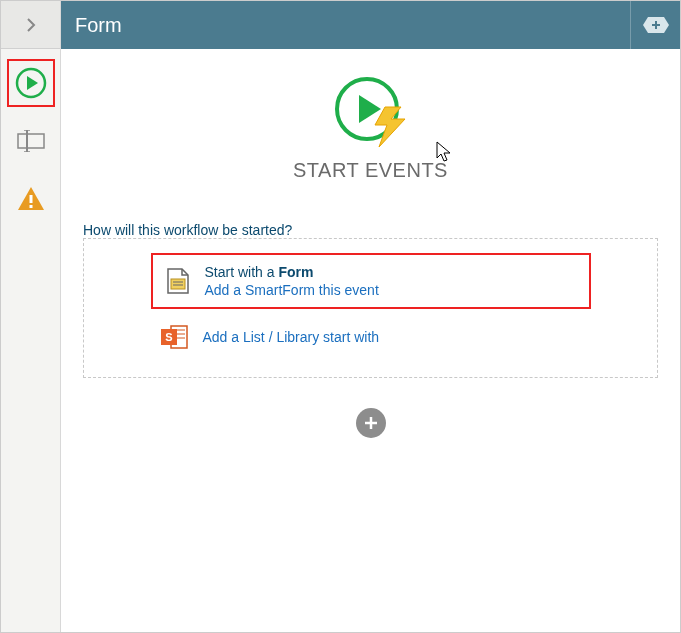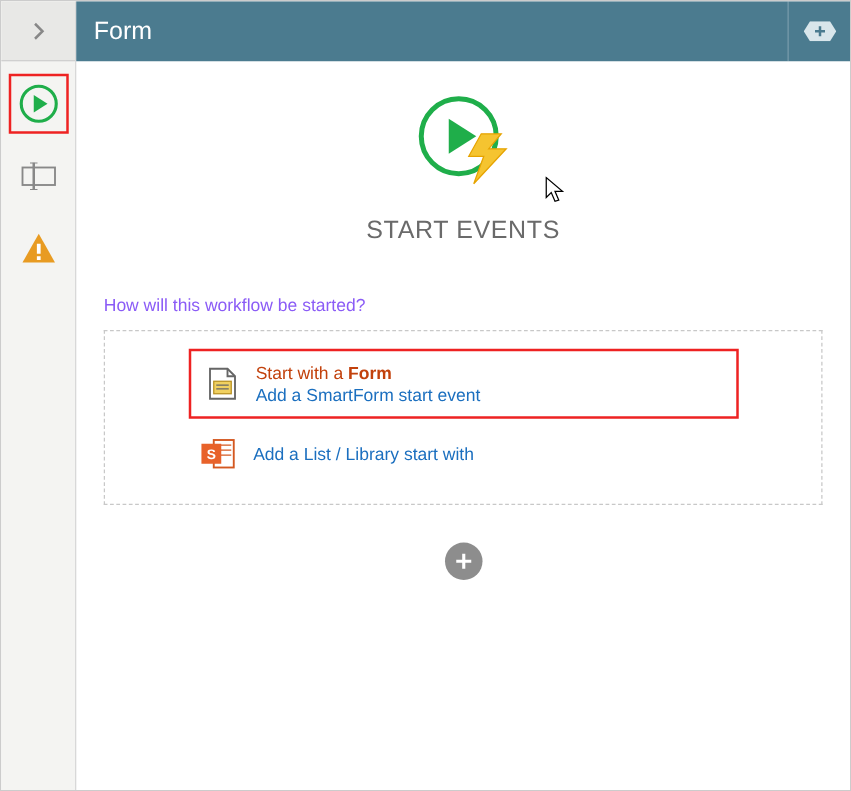--- a/index.html
+++ b/index.html
@@ -79,38 +79,37 @@
     }
     .content {
       flex: 1;
       padding: 24px 22px;
     }
     .hero {
       display: flex;
       flex-direction: column;
       align-items: center;
       margin-bottom: 40px;
-      gap: 14px;
     }
     .hero-icon {
       position: relative;
       width: 80px;
       height: 80px;
     }
     .hero-title {
       margin-top: 6px;
       color: #6a6a6a;
       font-size: 20px;
       font-weight: 300;
       letter-spacing: 0.5px;
     }
     .prompt {
-      color: #8b5cf6;
+      color: #0c4a6e;
       font-size: 14px;
-      margin-bottom: 12px;
+      margin-bottom: 0;
     }
     .options-box {
       border: 1px dashed #c8c8c8;
       padding: 14px 14px 18px 14px;
       display: flex;
       flex-direction: column;
       gap: 6px;
       align-items: stretch;
     }
     .option-row {
@@ -132,21 +131,21 @@
       align-items: center;
       justify-content: center;
       flex-shrink: 0;
     }
     .option-text {
       display: flex;
       flex-direction: column;
       line-height: 1.3;
     }
     .option-title {
-      color: #c2410c;
+      color: #0c4a6e;
       font-size: 14px;
     }
     .option-title .bold { font-weight: 600; }
     .option-link {
       color: #1b6fbf;
       font-size: 14px;
     }
     .add-more {
       margin-top: 30px;
       display: flex;
@@ -240,21 +239,21 @@
               <path d="M18 2 L18 8 L24 8" fill="none" stroke="#666" stroke-width="1.5"></path>
               <rect x="7" y="12" width="14" height="10" fill="#f0d060" stroke="#b89020" stroke-width="1"></rect>
               <line x1="9" y1="15" x2="19" y2="15" stroke="#666" stroke-width="1"></line>
               <line x1="9" y1="18" x2="19" y2="18" stroke="#666" stroke-width="1"></line>
             </svg>
           </div>
           <div class="option-text">
             <div class="option-title">
               <span>Start with a </span><span class="bold">Form</span>
             </div>
-            <div class="option-link">Add a SmartForm start event</div>
+            <div class="option-link">Add a SmartForm this event</div>
           </div>
         </div>
 
         <div class="option-row">
           <div class="option-icon">
             <svg width="28" height="26" viewBox="0 0 28 26">
               <rect x="10" y="2" width="16" height="22" fill="#fff" stroke="#d45820" stroke-width="1.5"></rect>
               <line x1="12" y1="6" x2="24" y2="6" stroke="#d45820" stroke-width="1"></line>
               <line x1="12" y1="10" x2="24" y2="10" stroke="#d45820" stroke-width="1"></line>
               <line x1="12" y1="14" x2="24" y2="14" stroke="#d45820" stroke-width="1"></line>

